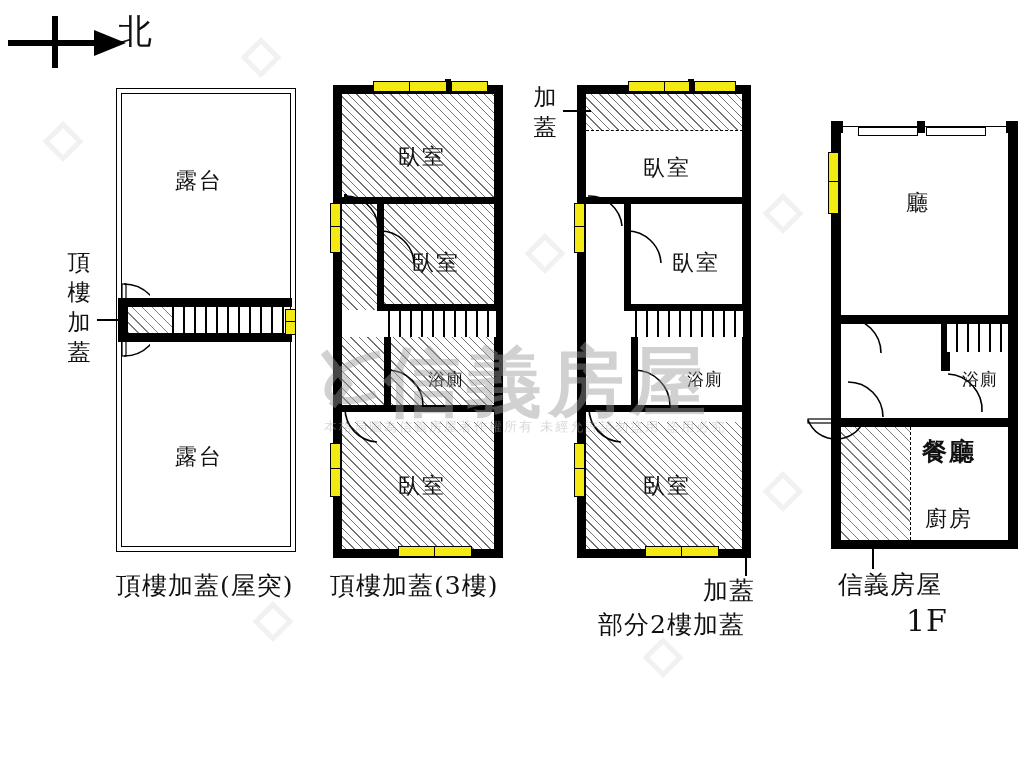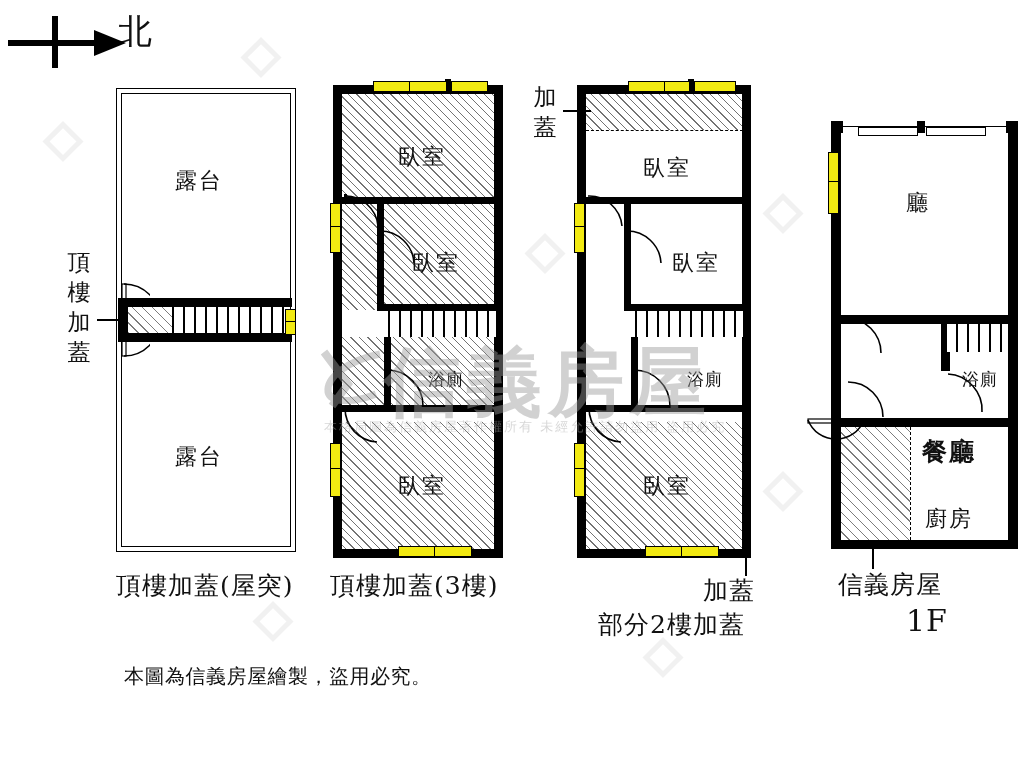--- a/index.html
+++ b/index.html
@@ -347,16 +347,15 @@
         <rect x="10" y="10" width="24" height="24" transform="rotate(45 23 23)" fill="none" stroke="#bbb" stroke-width="5"></rect>
       </svg>
   </div>
   <div class="wm-tile" style="left:640px;top:636px;">
     <svg width="46" height="46" viewBox="0 0 46 46">
         <rect x="10" y="10" width="24" height="24" transform="rotate(45 23 23)" fill="none" stroke="#bbb" stroke-width="5"></rect>
       </svg>
   </div>
 
   <div class="disclaimer">
-    <div>本圖為信義房屋繪製，盜用必究。</div>
   </div>
 
 </div>
 
 </body></html>

